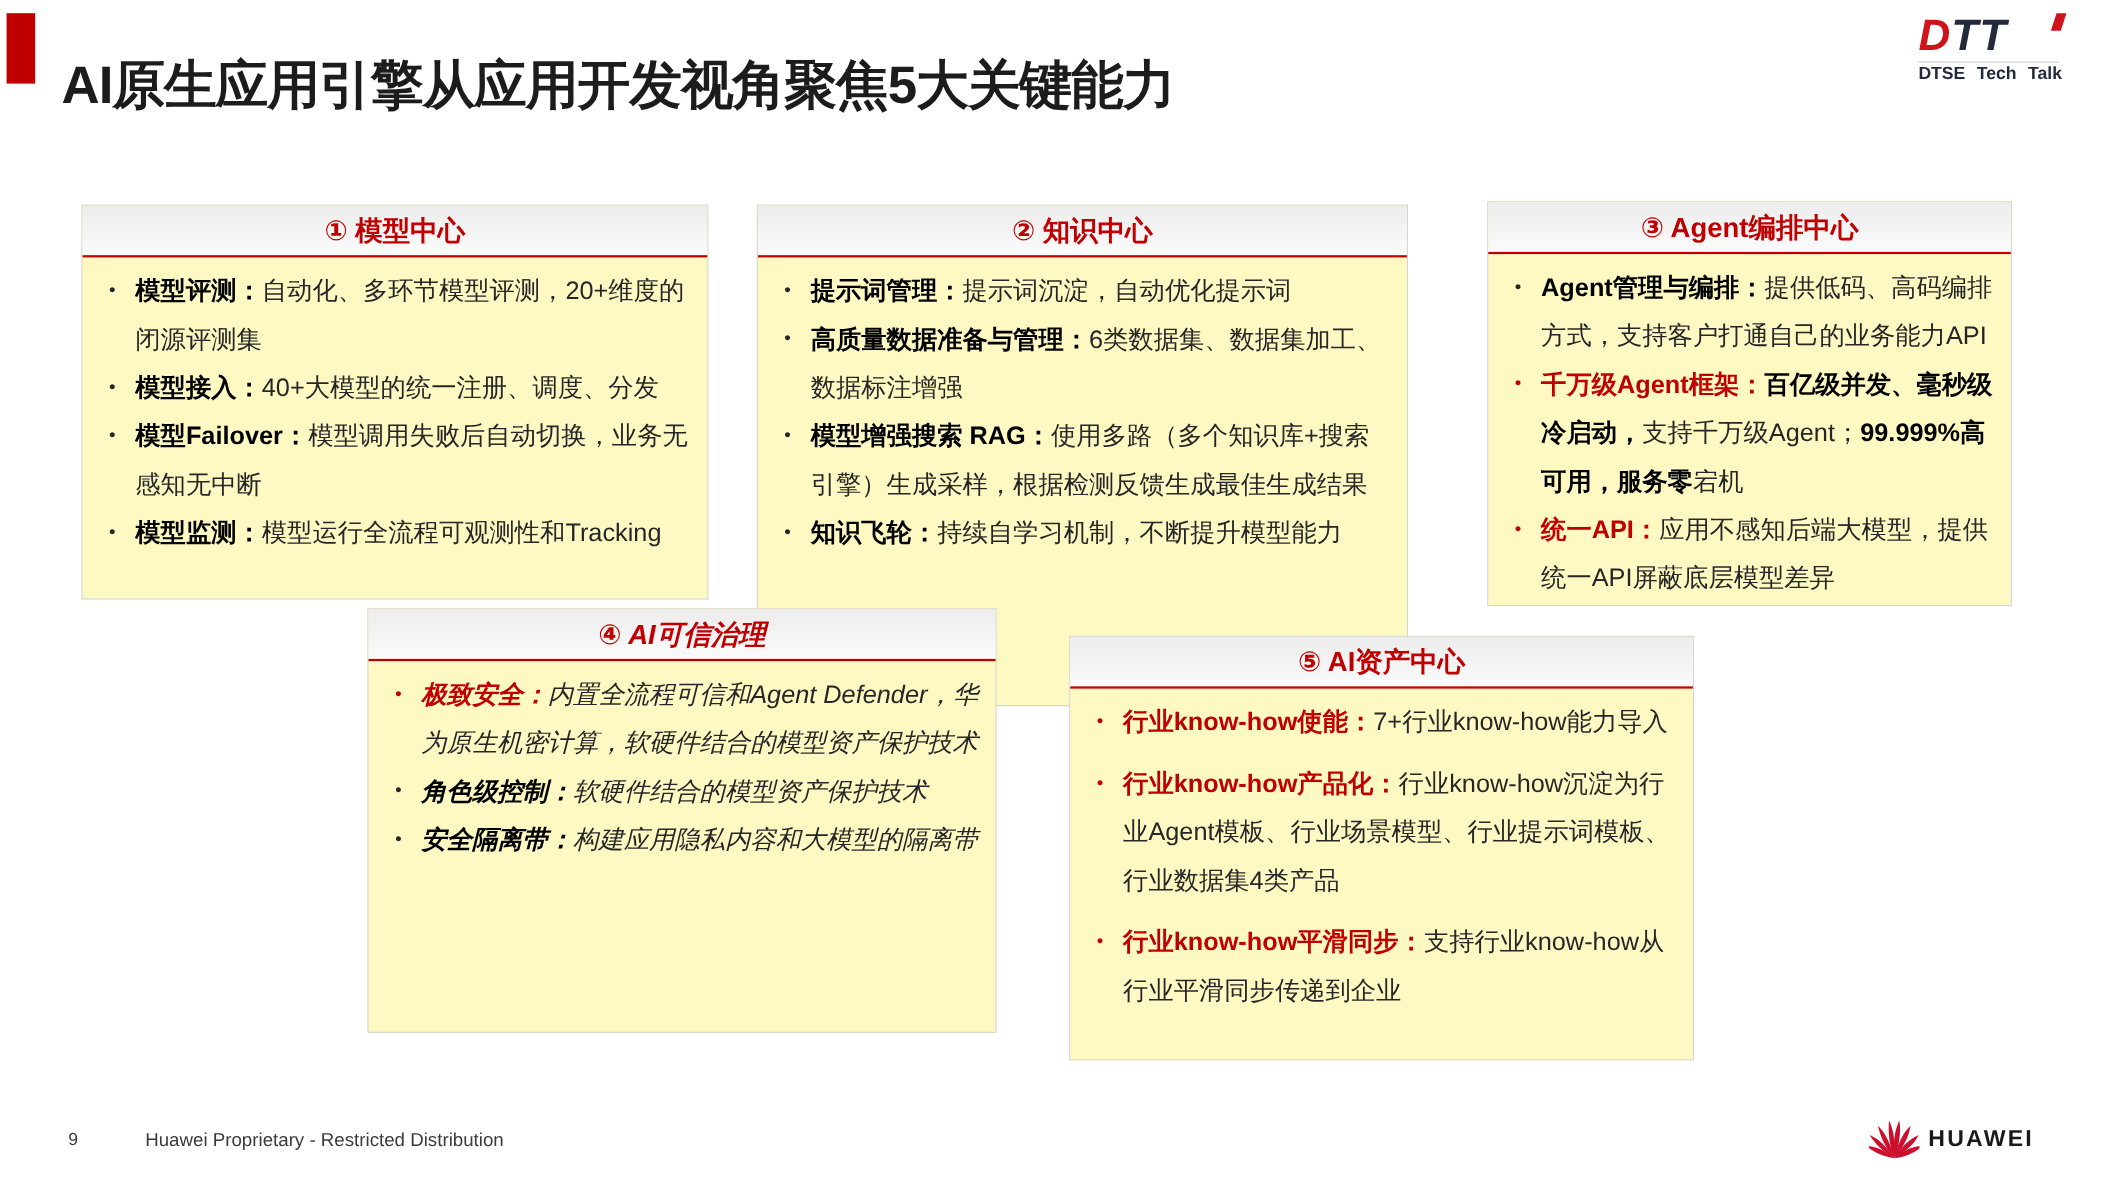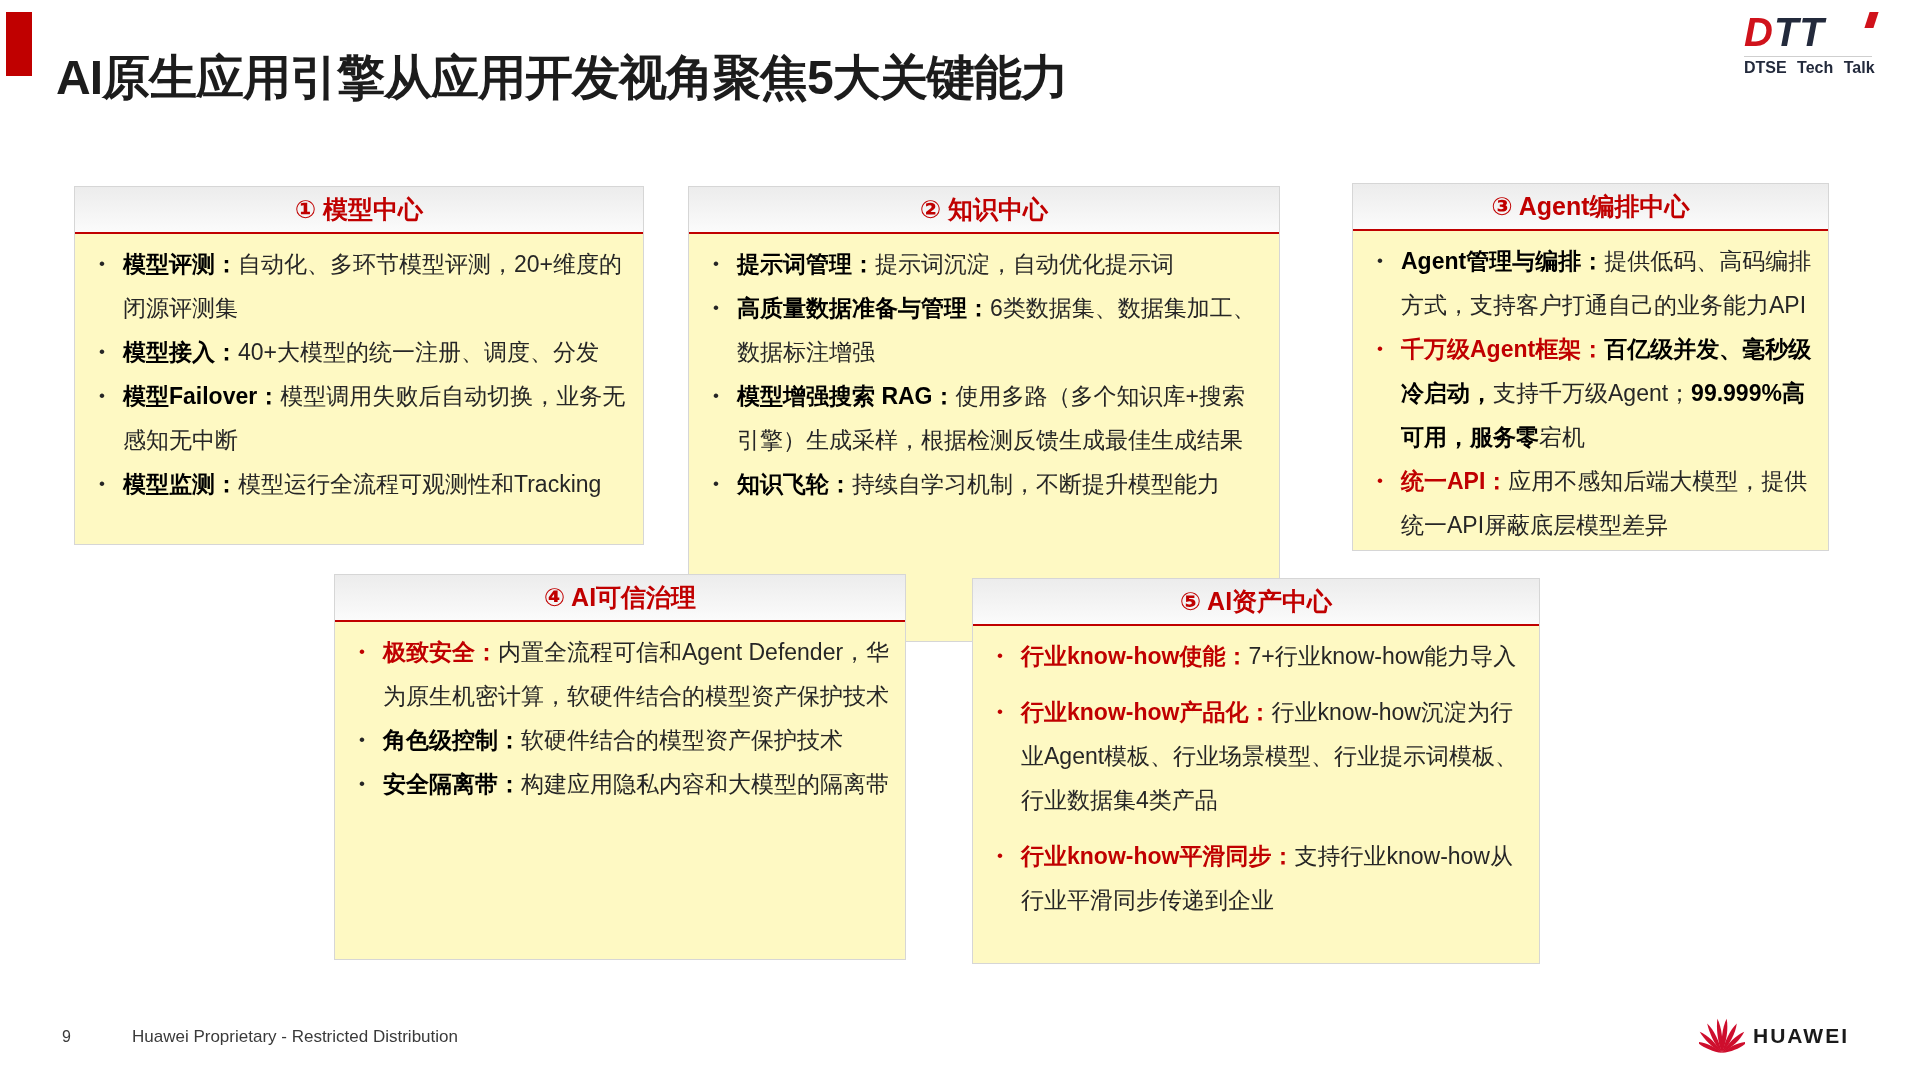--- a/index.html
+++ b/index.html
@@ -35,21 +35,21 @@
     color:#232A3C;word-spacing:6px;white-space:nowrap;
   }
   
   .cap-box{
     position:absolute;background:#fef9c3;
     border:1px solid #d6d6d6;box-sizing:border-box;
   }
   .box-1{left:74px;  top:186px;width:570px;height:359px;}
   .box-2{left:688px; top:186px;width:592px;height:456px;}
   .box-3{left:1308px;top:183px;width:477px;height:368px;margin-left:44px;}
-  .box-4{left:334px; top:574px;width:572px;height:386px;}
+  .box-4{left:334px; top:553px;width:572px;height:386px;font-style:italic;}
   .box-5{left:972px; top:578px;width:568px;height:386px;}
   .box-header{
     height:45px;display:flex;align-items:center;justify-content:center;
     background:linear-gradient(#ececec,#fbfbfb);
     border-bottom:2px solid #C00000;
   }
   .box-title{font-size:25px;font-weight:700;color:#C00000;white-space:nowrap;}
   .box-body{list-style:none;margin:0;padding:8px 12px 8px 14px;}
   .box-body li{
     position:relative;padding-left:34px;

